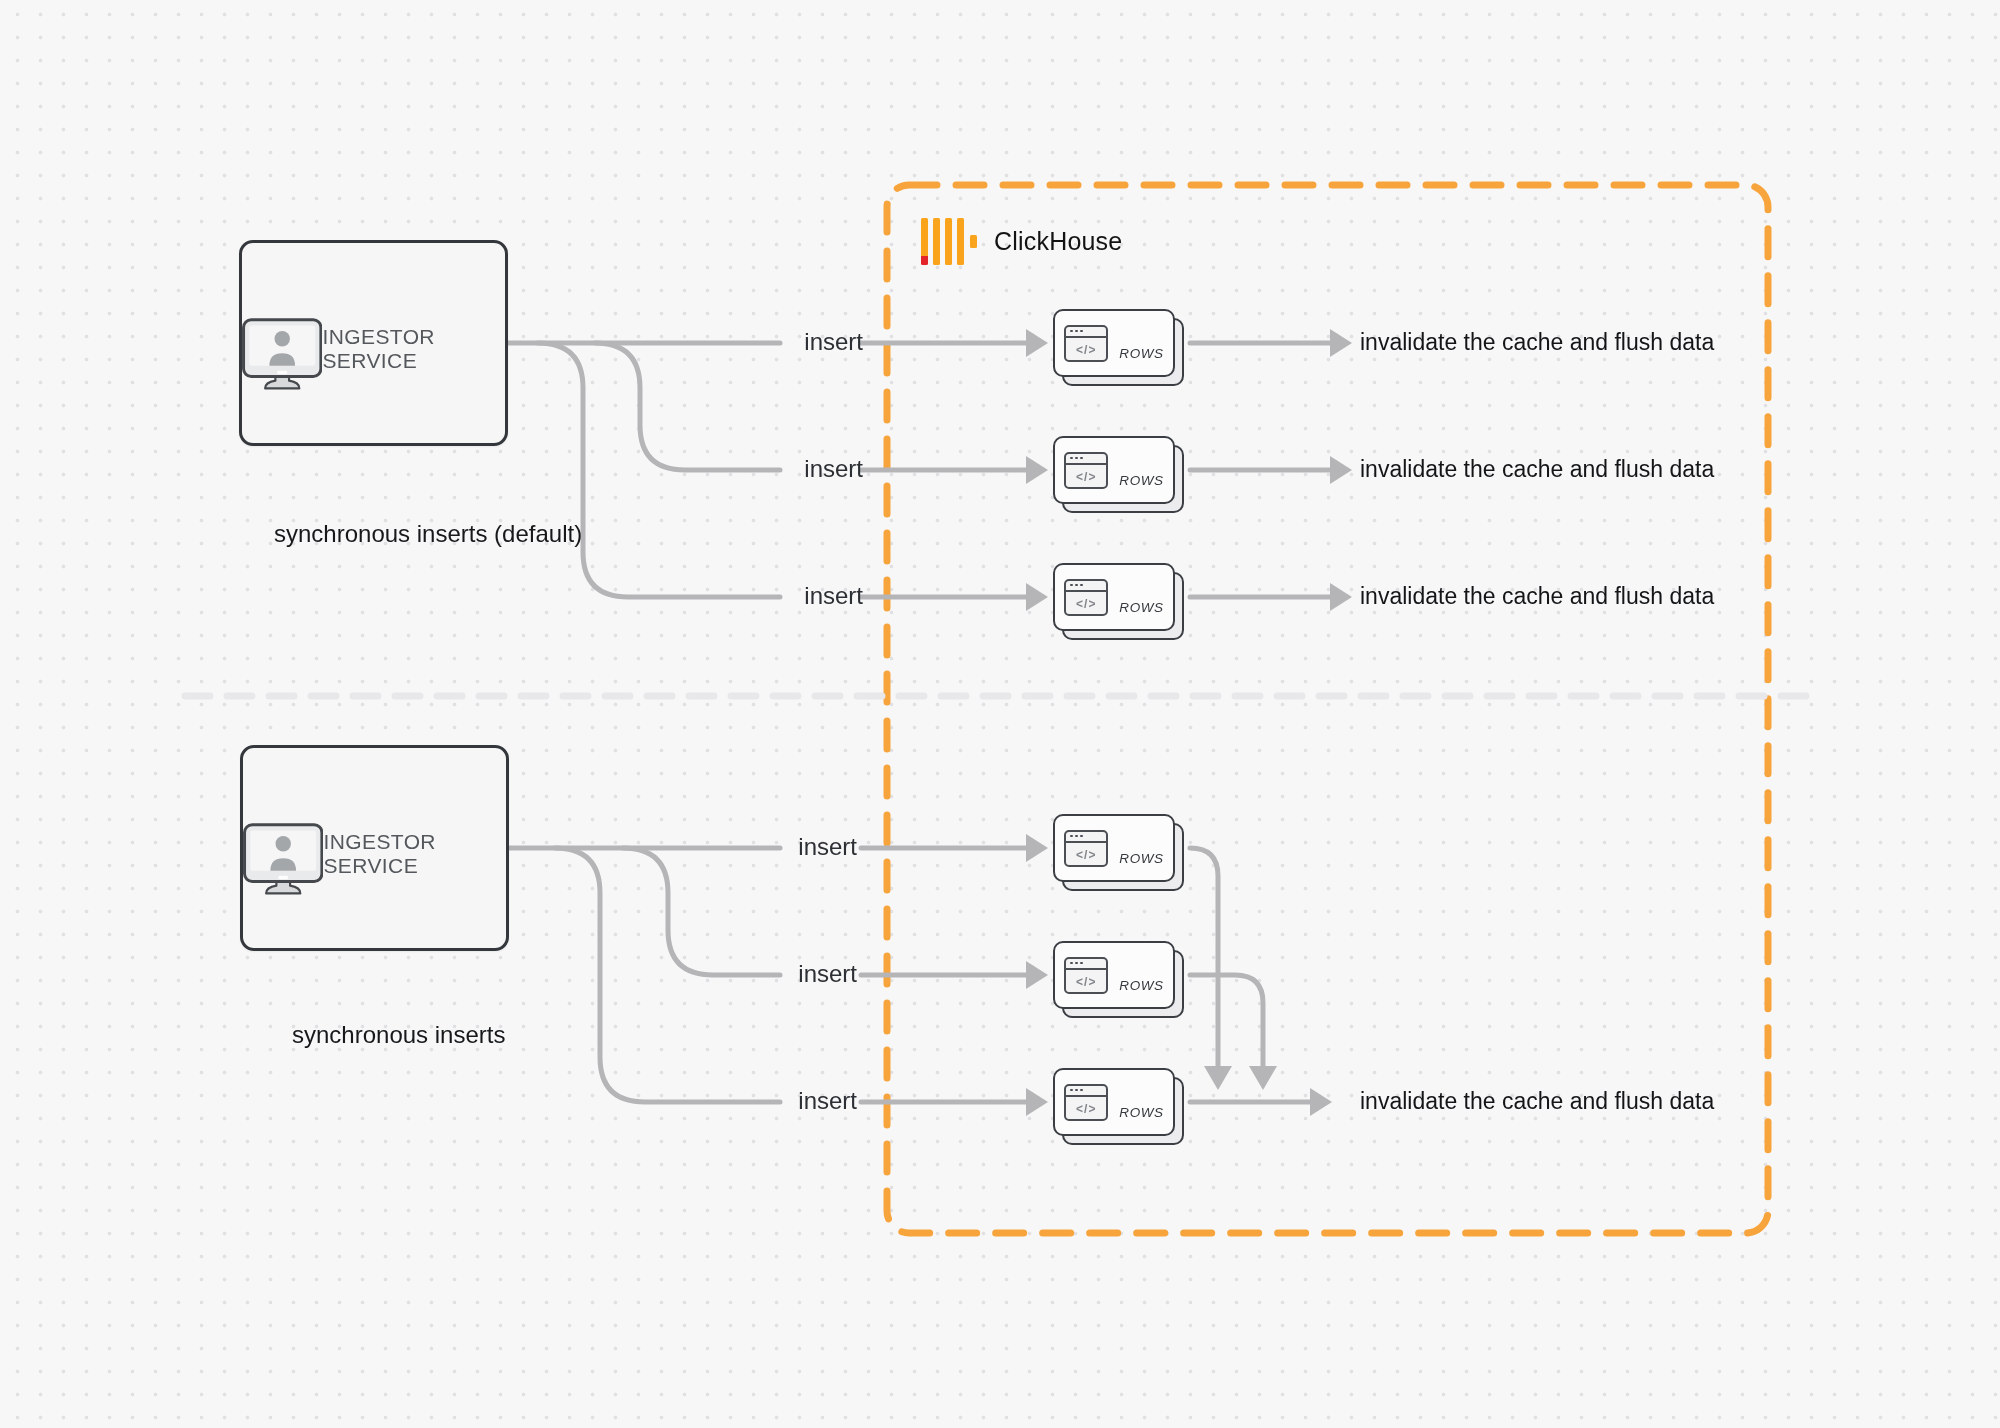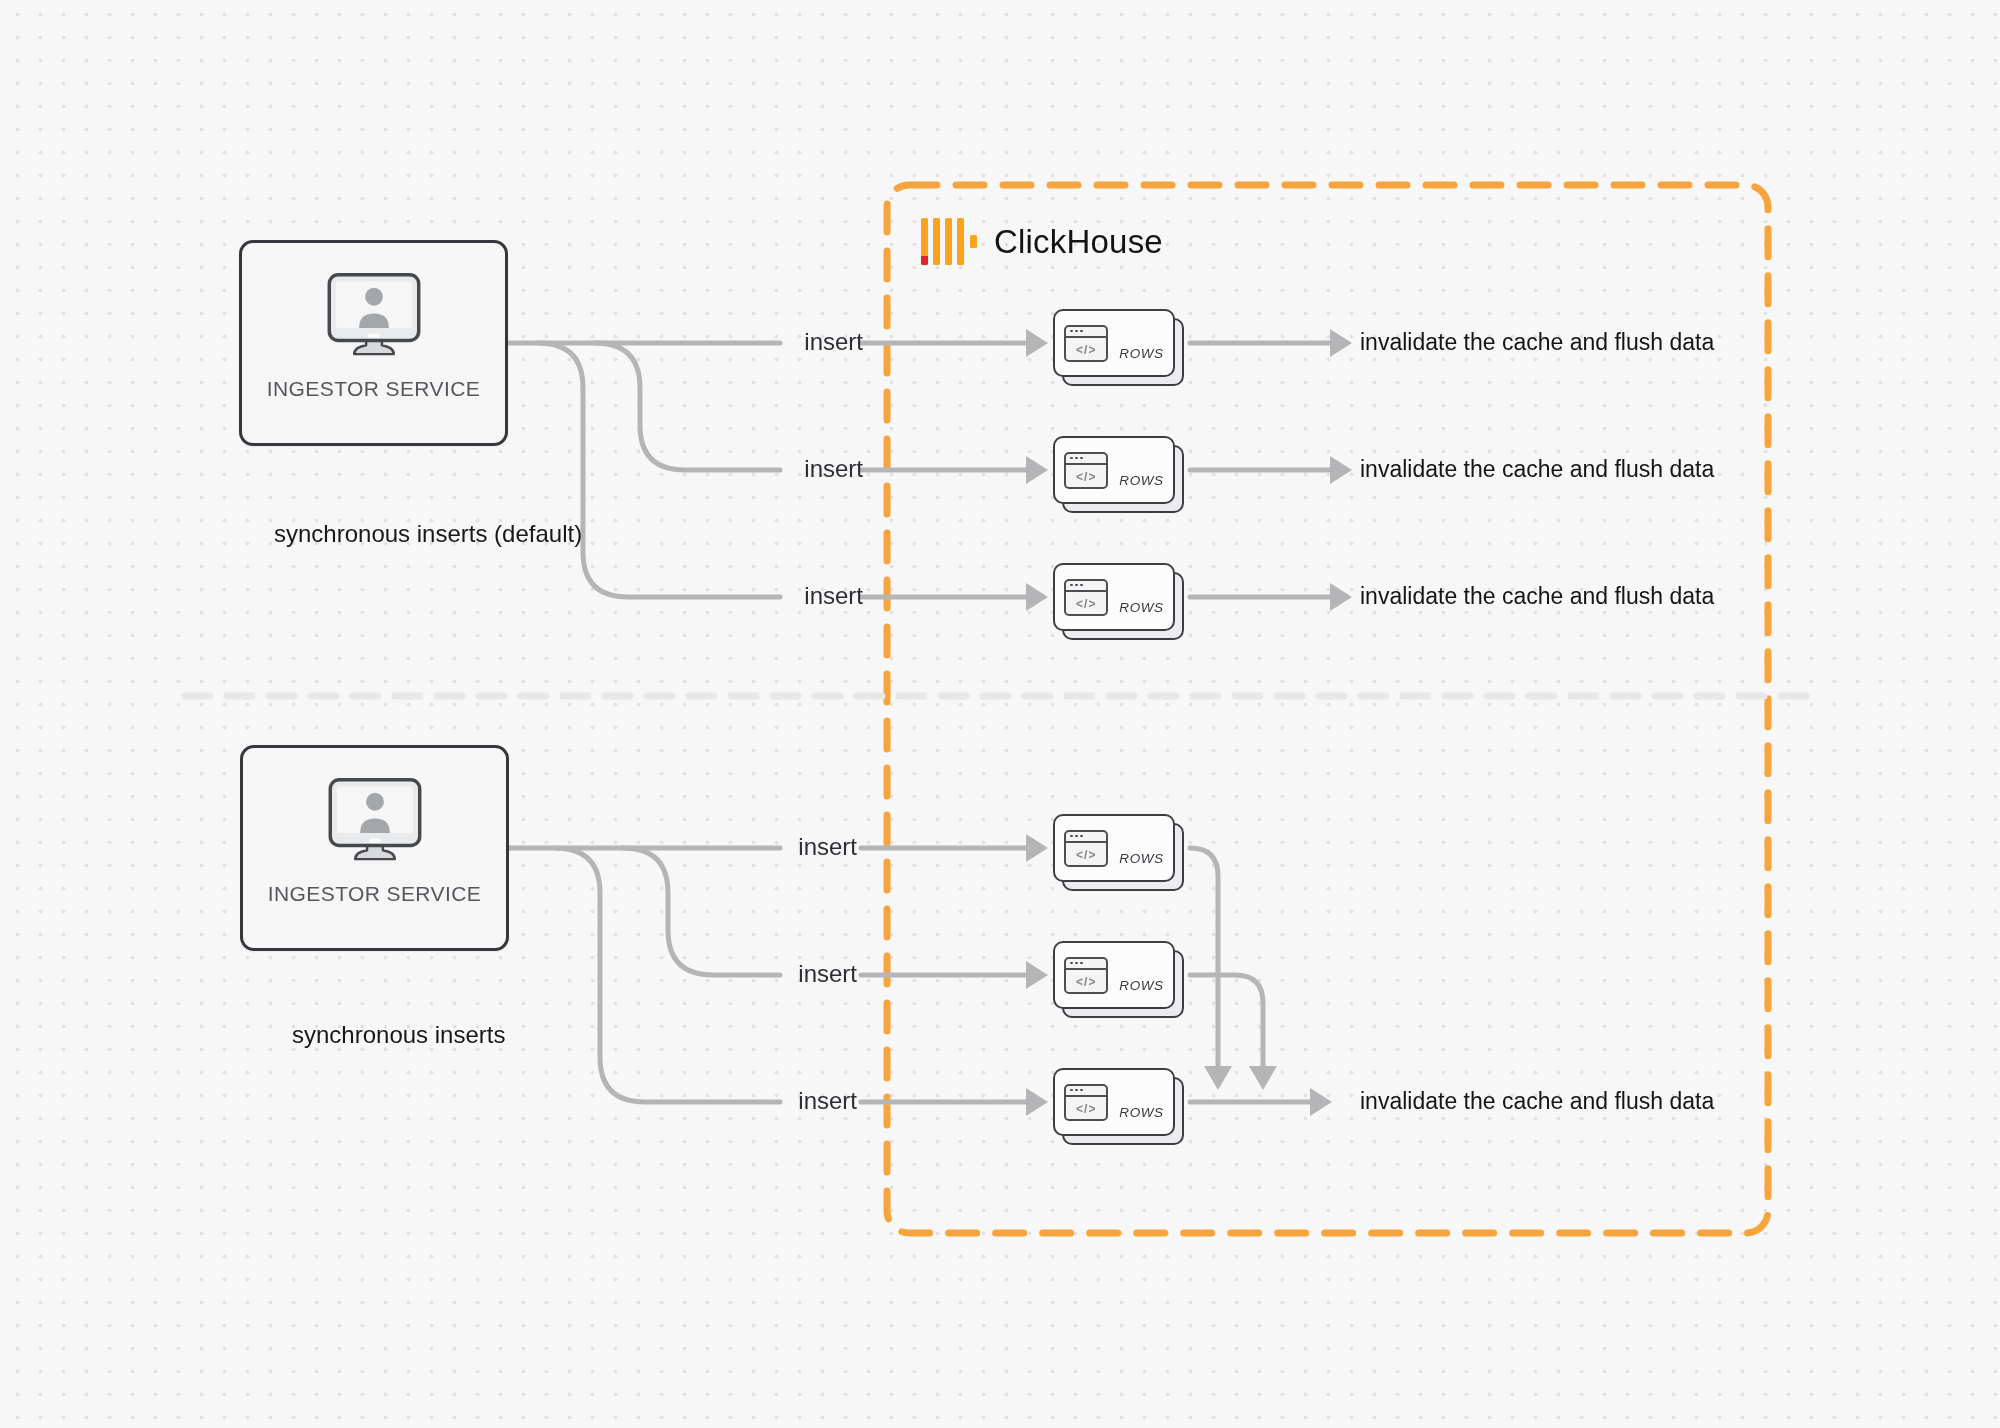--- a/index.html
+++ b/index.html
@@ -10,21 +10,21 @@
     background-image:radial-gradient(circle,#e1e1e3 1.8px,transparent 2.1px);
     background-size:23px 23px;background-position:6px 3px;
   }
   svg.connectors{position:absolute;left:0;top:0;z-index:1;}
   .abs{position:absolute;z-index:2;}
 
   
   .ingestor-box{
     width:269px;height:206px;background:#f6f6f7;
     border:3.5px solid #34383c;border-radius:14px;
-    box-sizing:border-box;display:flex;flex-direction:column;
+    box-sizing:border-box;display:flex;
     align-items:center;justify-content:flex-start;
     box-shadow:0 1px 2px rgba(0,0,0,.06);
   }
   .ingestor-box .monitor{margin-top:30px;}
   .ingestor-label{
     margin-top:12px;font-size:21px;color:#54585c;letter-spacing:.4px;
   }
 
   
   .caption{
@@ -41,21 +41,21 @@
   .outcome-label{
     font-size:23px;color:#131517;transform:translateY(-52%);white-space:nowrap;
   }
 
   
   .ch-logo{display:flex;align-items:center;height:47px;}
   .ch-bars{display:flex;gap:5px;height:47px;align-items:flex-start;}
   .ch-bar{width:7px;height:47px;background:#f9a41c;border-radius:1.5px;}
   .ch-bar.first{background:linear-gradient(#f9a41c 38px,#e3242b 38px);}
   .ch-bar.small{height:13px;margin-top:17px;margin-left:1px;}
-  .ch-name{margin-left:17px;font-size:33px;font-weight:500;color:#131313;letter-spacing:.2px;}
+  .ch-name{margin-left:17px;font-size:25px;font-weight:500;color:#131313;letter-spacing:.2px;}
 
   
   .rows-card{width:122px;height:68px;}
   .card-back{
     position:absolute;left:9px;top:9px;width:122px;height:68px;box-sizing:border-box;
     background:#ececee;border:2.5px solid #3b3f43;border-radius:10px;
   }
   .card-front{
     position:absolute;left:0;top:0;width:122px;height:68px;box-sizing:border-box;
     background:#fcfcfd;border:2.5px solid #3b3f43;border-radius:10px;

